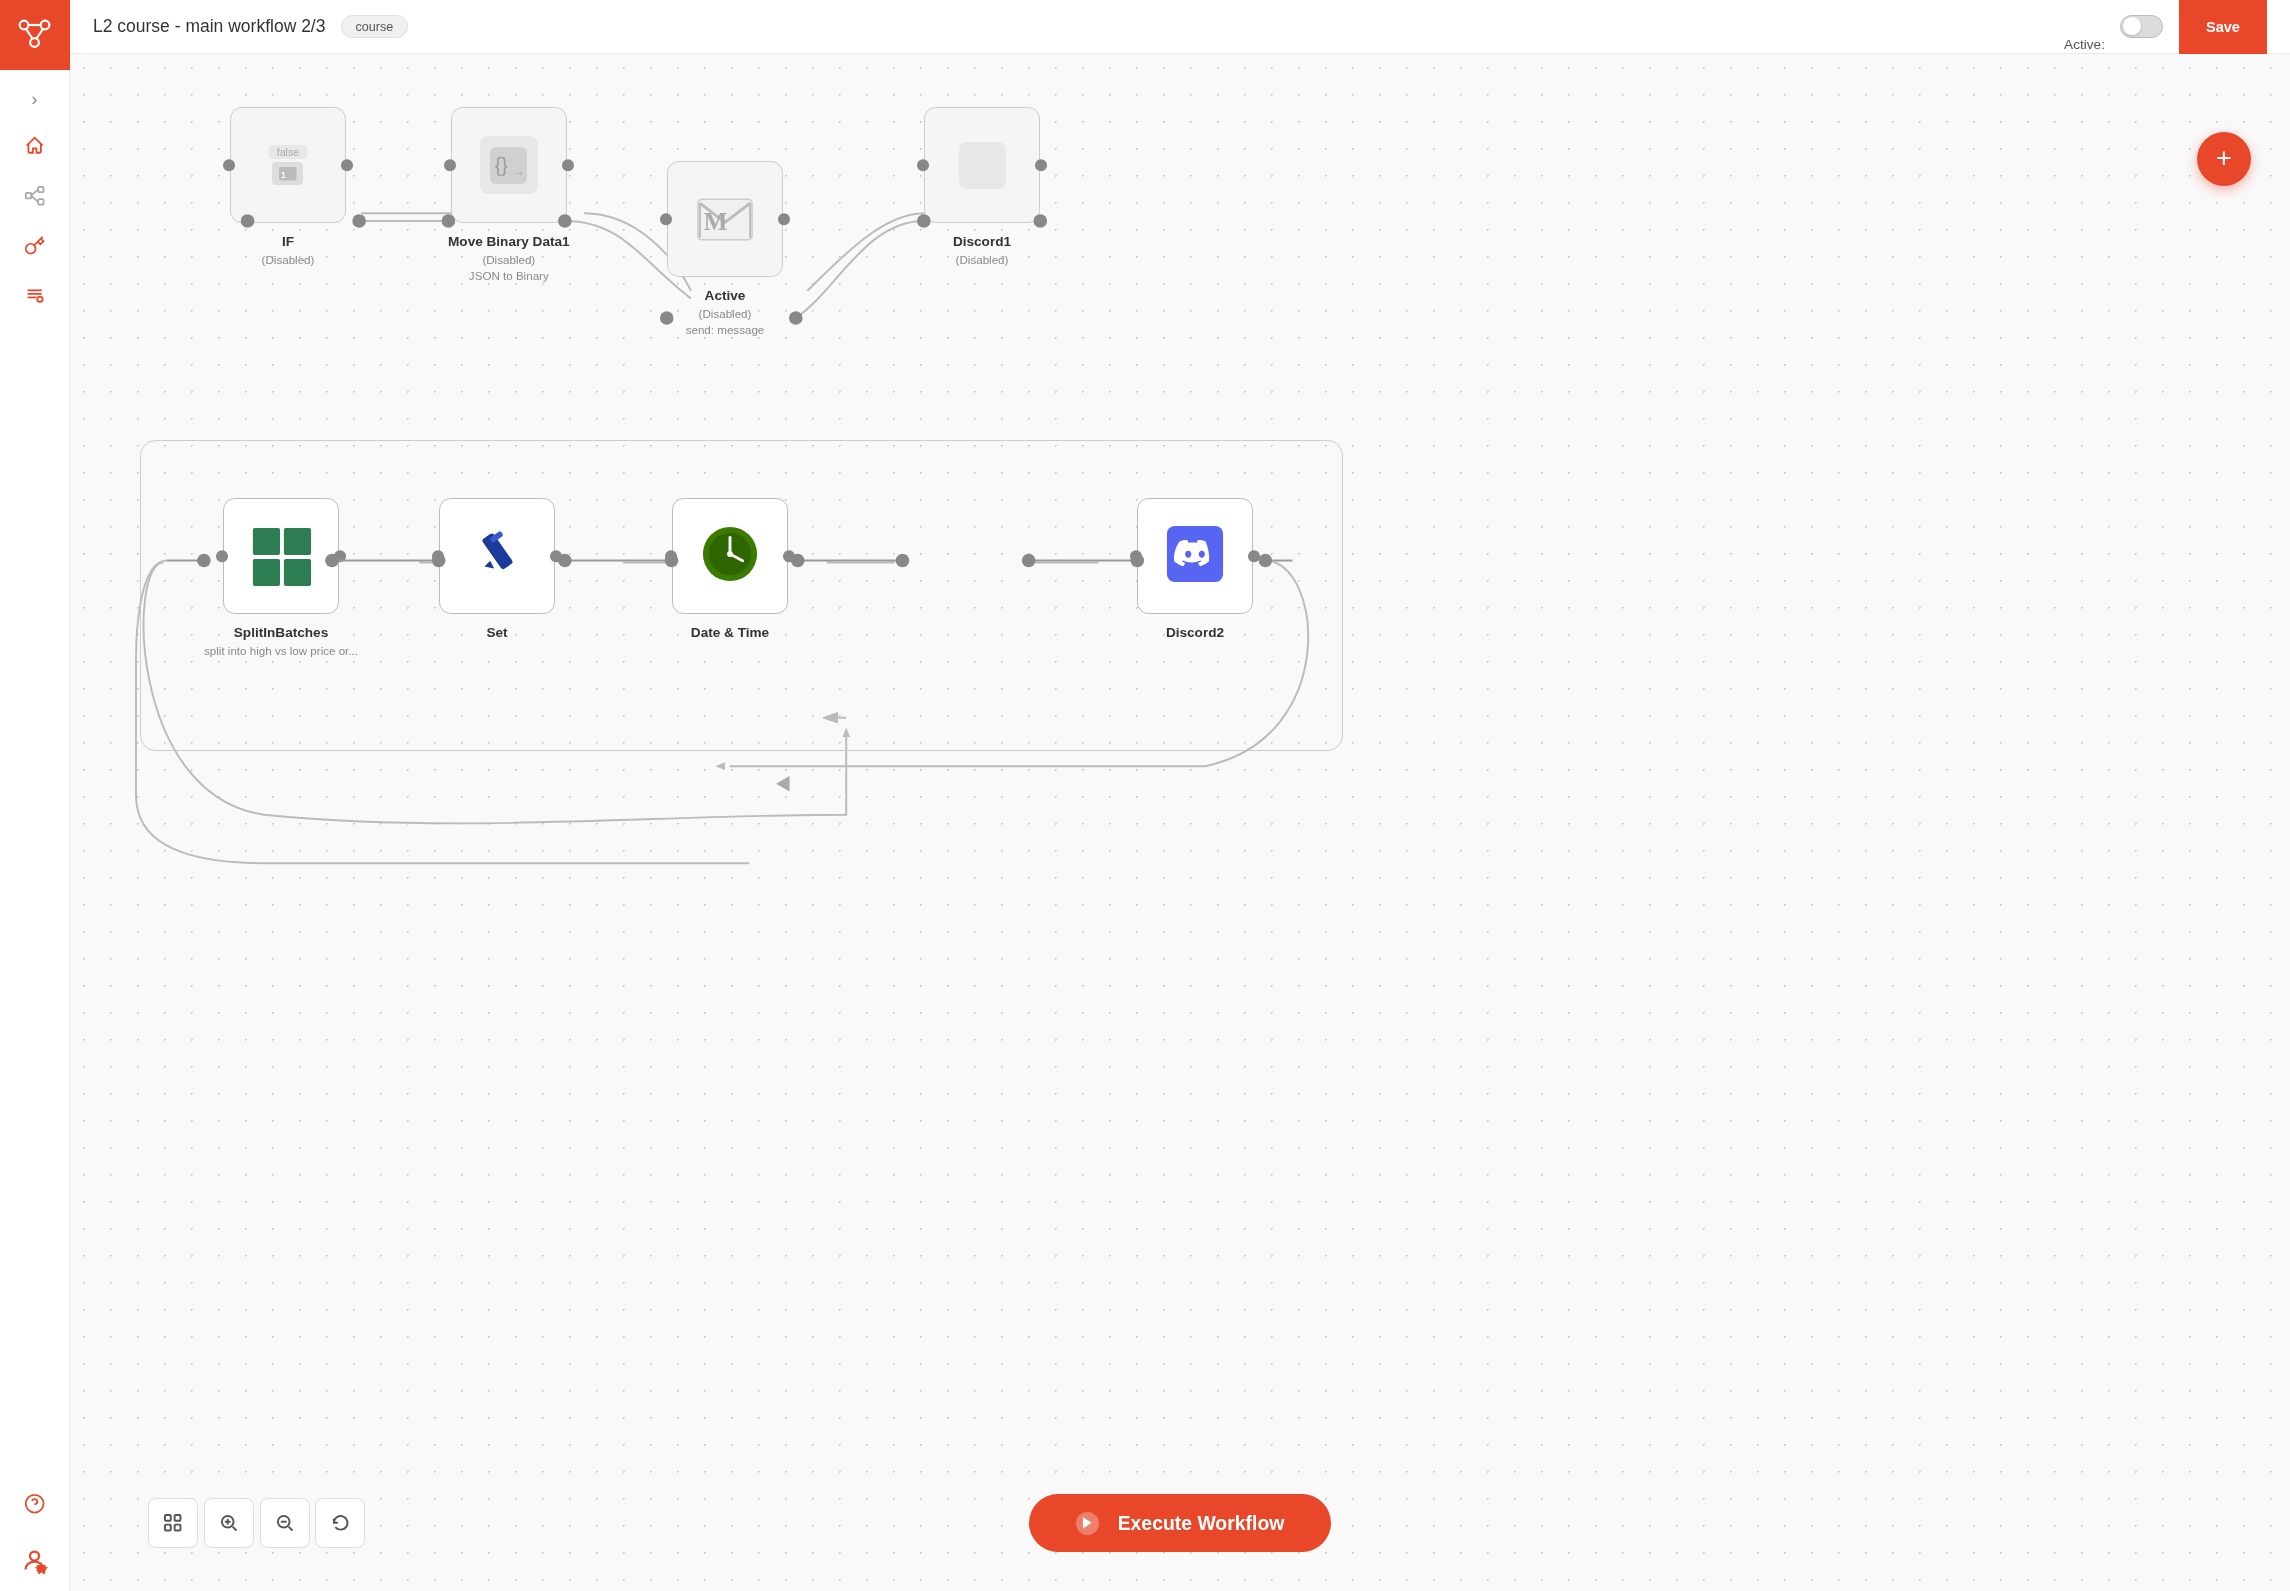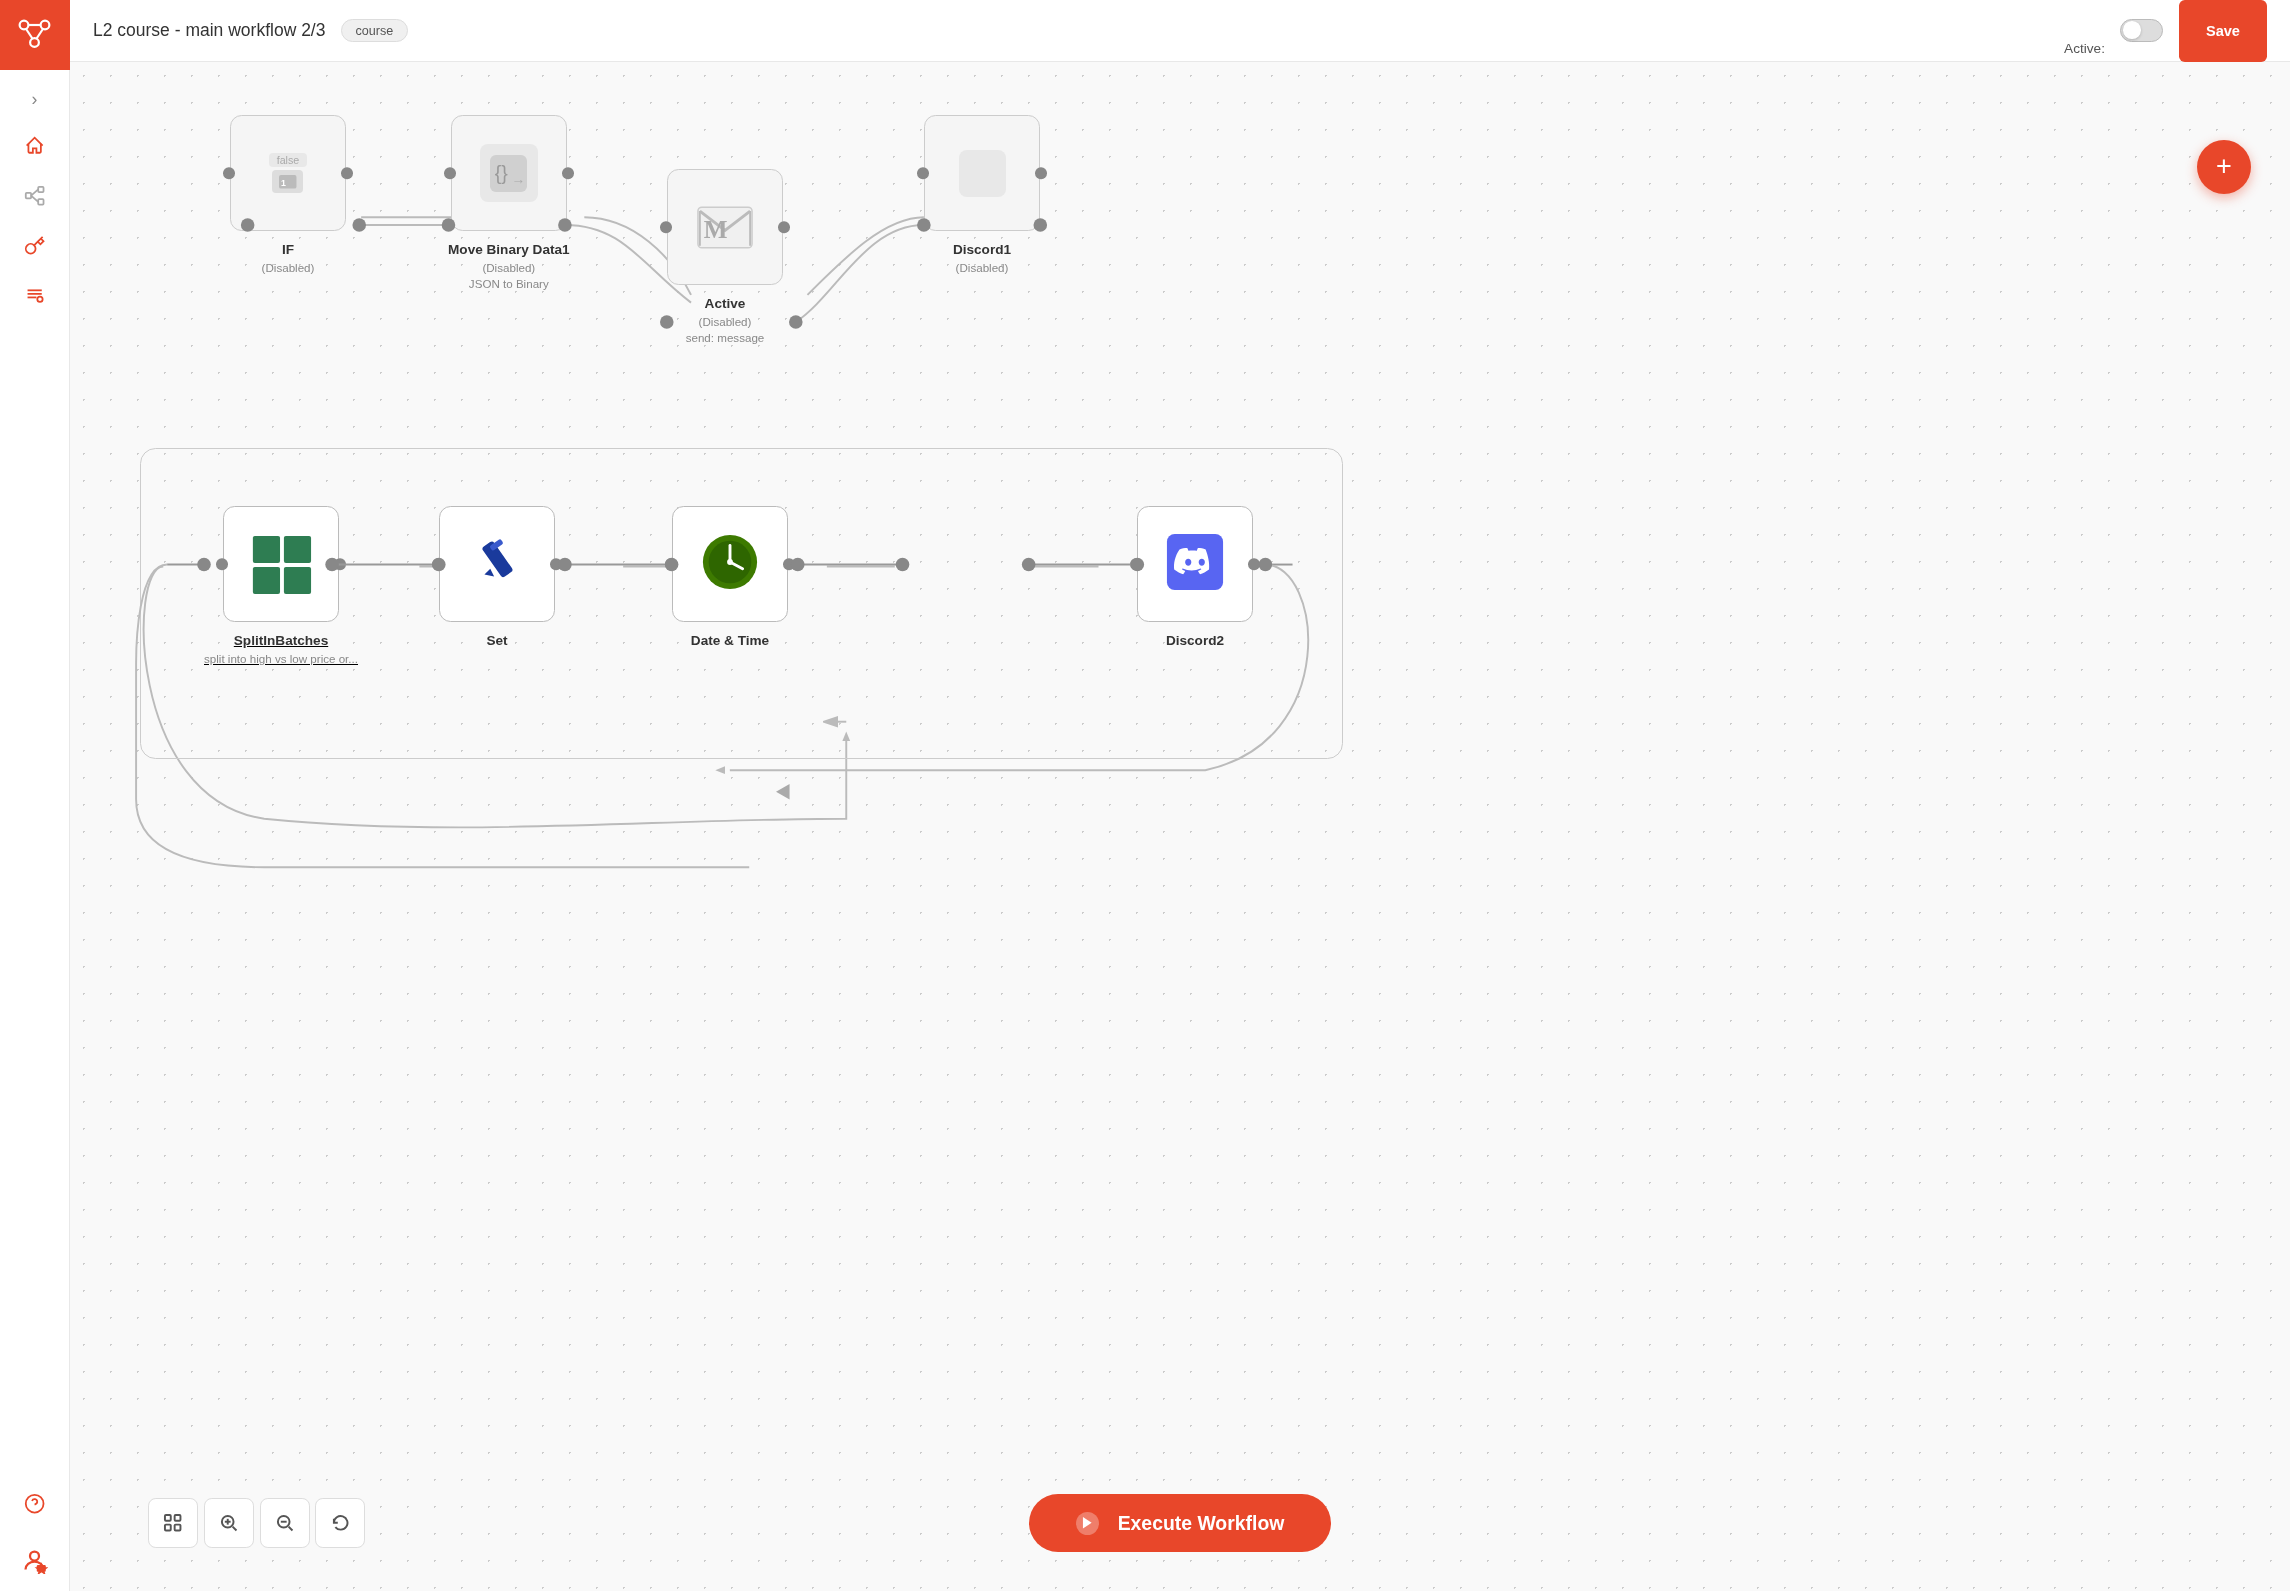--- a/index.html
+++ b/index.html
@@ -59,21 +59,21 @@
     
     .main {
       flex: 1;
       display: flex;
       flex-direction: column;
       overflow: hidden;
     }
 
     
     .topbar {
-      height: 62px;
+      height: 54px;
       background: #fff;
       border-bottom: 1px solid #e8e8e8;
       display: flex;
       align-items: center;
       padding: 0 23px;
       gap: 15.5px;
       flex-shrink: 0;
     }
     .topbar-title {
       font-size: 17.5px;
@@ -452,21 +452,21 @@
         </div>
         <div class="dot dot-right dot-small"></div>
       </div>
       <div class="node-label">Discord1</div>
       <div class="node-sublabel">(Disabled)</div>
     </div>
 
     <div class="loop-box" style="left: 70px; top: 386px; width: 1203px; height: 311px;">
     </div>
 
-    <div class="node" style="left: 134px; top: 444px; text-decoration: underline;">
+    <div class="node" style="left: 134px; top: 444px;">
       <div class="node-box">
         <div class="dot dot-left dot-small"></div>
         <div style="width:64px;height:64px;">
           <svg width="64" height="64" viewBox="0 0 66 66">
             <rect x="4" y="4" width="28" height="28" rx="2" fill="#2e7d52"></rect>
             <rect x="36" y="4" width="28" height="28" rx="2" fill="#2e7d52"></rect>
             <rect x="4" y="36" width="28" height="28" rx="2" fill="#2e7d52"></rect>
             <rect x="36" y="36" width="28" height="28" rx="2" fill="#2e7d52"></rect>
           </svg>
         </div>

